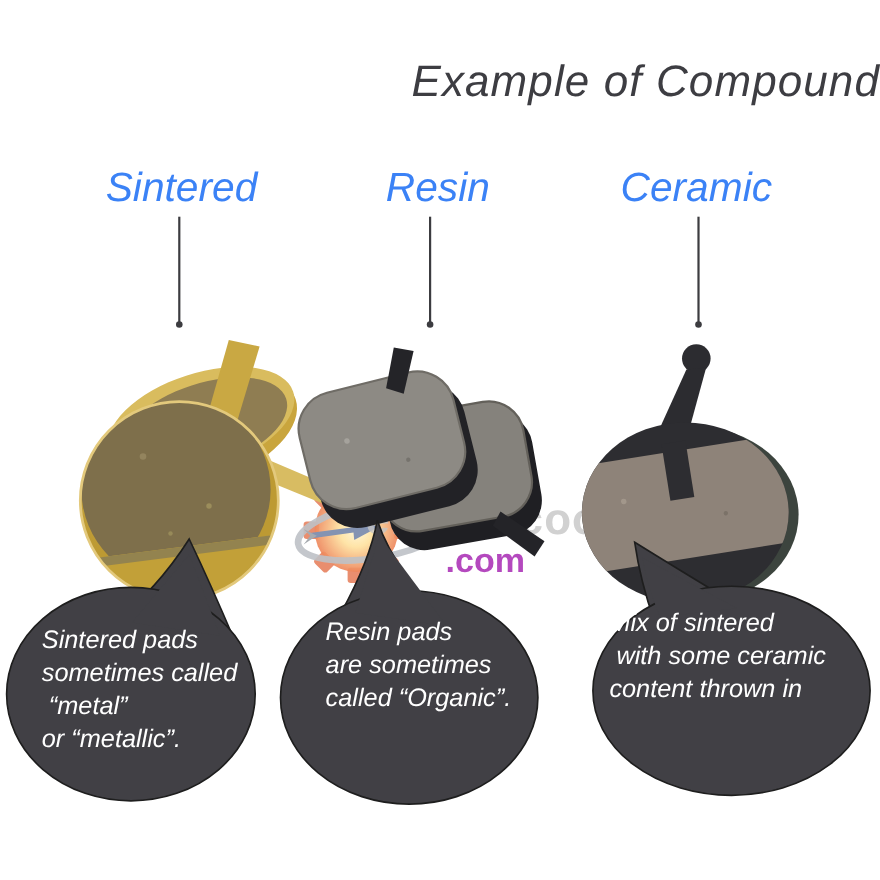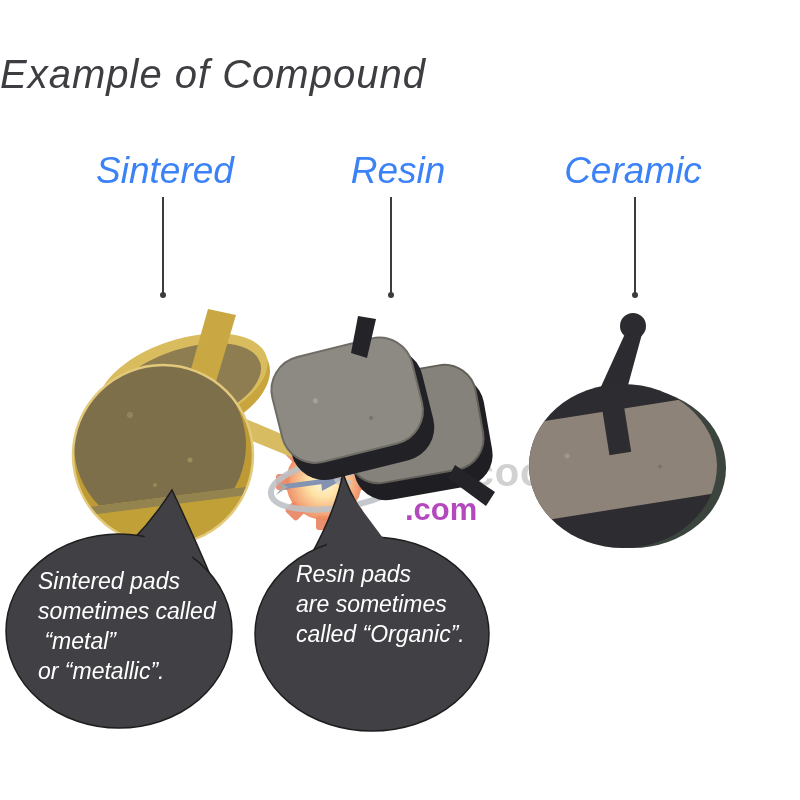--- a/index.html
+++ b/index.html
@@ -1,20 +1,20 @@
 <!DOCTYPE html>
 <html><head>
 <meta charset="utf-8">
 <style>
   html,body{margin:0;padding:0;background:#fff;}
   #canvas{position:relative;width:800px;height:800px;background:#ffffff;overflow:hidden;
           font-family:"Liberation Sans",sans-serif;}
   .abs{position:absolute;}
   
-  .title{left:0;top:52px;width:800px;text-align:left;font-style:italic;
+  .title{left:0;top:52px;width:800px;text-align:right;font-style:italic;
          font-size:40px;color:#3d3d42;letter-spacing:1px;}
   .col-header{top:150px;width:220px;text-align:center;font-style:italic;
               font-size:37px;color:#3b82f6;}
   #hdr-sintered{left:55px;} #hdr-resin{left:288px;} #hdr-ceramic{left:523px;}
   
   .connector{width:2px;height:98px;top:197px;background:#3c3c40;}
   .connector::after{content:"";position:absolute;bottom:-3px;left:-2px;width:6px;height:6px;
                     border-radius:50%;background:#3c3c40;}
   #line-sintered{left:162px;} #line-resin{left:390px;} #line-ceramic{left:634px;}
   
@@ -176,14 +176,24 @@
     <svg width="250" height="270" viewBox="0 0 250 270">
       <path d="M 95,8 Q 88,45 62,92 L 170,108 Q 112,60 95,8 Z" fill="#414045" stroke="#1e1e1e" stroke-width="1.5"></path>
       <ellipse cx="124" cy="169" rx="117" ry="97" fill="#414045" stroke="#1e1e1e" stroke-width="1.5"></ellipse>
       <path d="M 97,22 L 75,92 L 158,104 Z" fill="#414045"></path>
     </svg>
     <div class="bubble-text" style="left:48px;top:94px;">Resin pads
 are sometimes
 called “Organic”.</div>
   </div>
 
+  <div class="abs" style="left:532px;top:483px;width:268px;height:245px;">
+    <svg width="268" height="245" viewBox="0 0 268 245">
+      <path d="M 45,10 Q 50,45 63,82 L 150,74 Q 90,38 45,10 Z" fill="#414045" stroke="#1e1e1e" stroke-width="1.5"></path>
+      <ellipse cx="133" cy="145" rx="126" ry="95" fill="#414045" stroke="#1e1e1e" stroke-width="1.5"></ellipse>
+      <path d="M 52,24 Q 56,48 68,78 L 138,70 Z" fill="#414045"></path>
+    </svg>
+    <div class="bubble-text" style="left:22px;top:68px;">Mix of sintered
+&nbsp;with some ceramic
+content thrown in</div>
+  </div>
 
 </div>
 
 </body></html>

